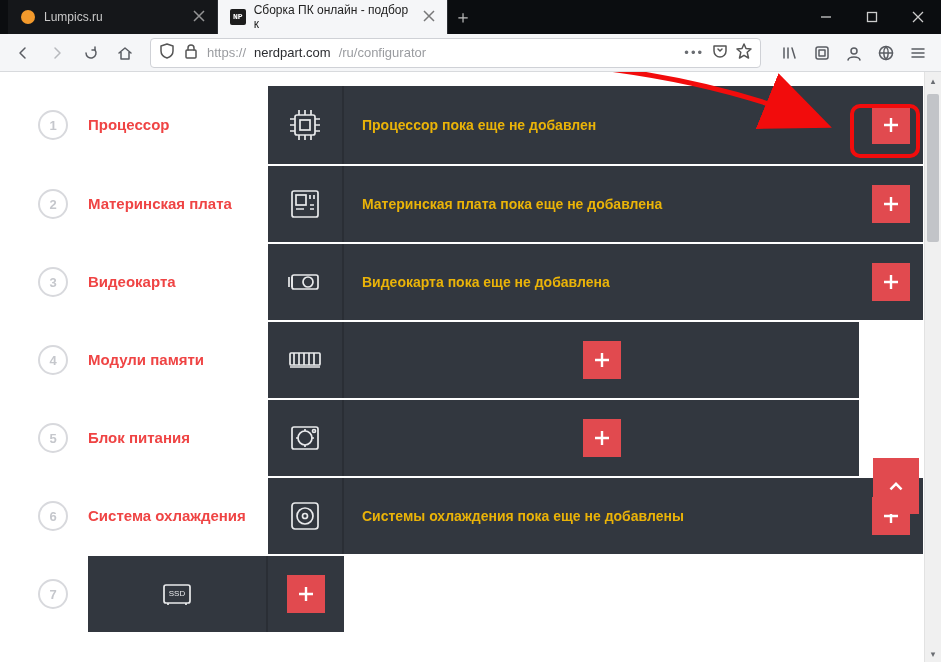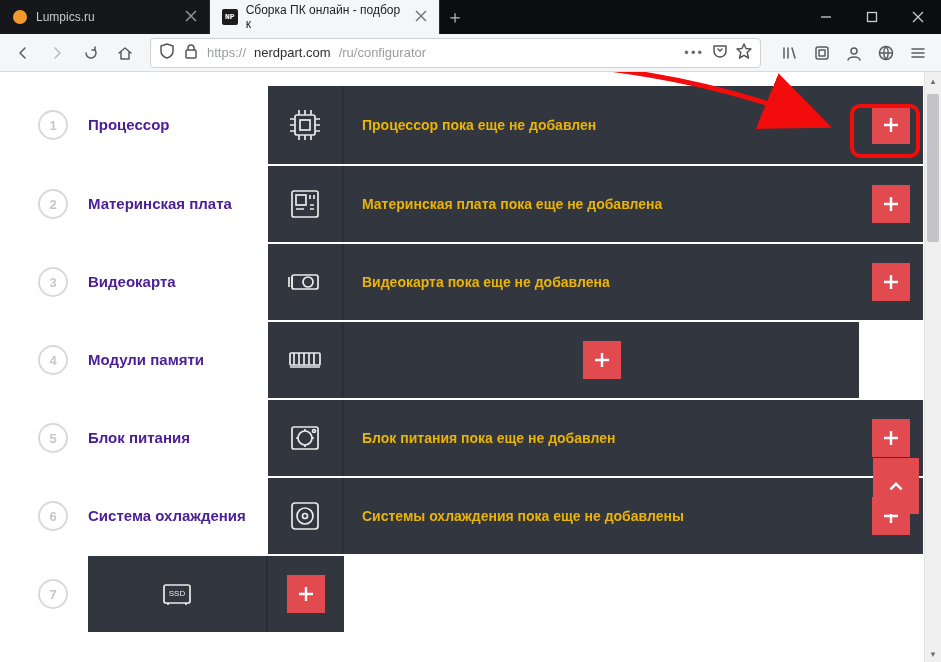--- a/index.html
+++ b/index.html
@@ -11,20 +11,21 @@
     overflow: hidden;
     position: relative;
   }
 
   
   .titlebar {
     height: 34px;
     background: #0b0d10;
     display: flex;
     align-items: stretch;
+    padding-left: 8px;
   }
   .tabs { display: flex; align-items: stretch; flex: 1; }
   .tab {
     display: flex; align-items: center; gap: 8px;
     padding: 0 10px 0 12px;
     font-size: 12px; color: #c9c9c9;
     border-right: 1px solid #2a2d32;
     background: #15171a;
     min-width: 210px; max-width: 230px;
     position: relative;
@@ -108,21 +109,21 @@
   }
   .numcirc {
     width: 30px; height: 30px; border-radius: 50%;
     border: 2px solid #d8d9dd;
     display:flex; align-items:center; justify-content:center;
     font-size: 13px; font-weight: 600; color: #c5c7cc;
   }
   .lblcell {
     background: #fff; height:100%;
     display:flex; align-items:center;
-    font-weight: 700; font-size: 15px; color:#4c1d95;
+    font-weight: 700; font-size: 15px; color:#ef4444;
     line-height:1.18;
     padding-right:8px;
   }
   .icocell {
     background: #32373f; height:100%;
     display:flex; align-items:center; justify-content:center;
     border-right: 2px solid #2a2e35;
   }
   .icocell svg { width: 38px; height: 38px; }
   .msgcell {
@@ -450,21 +451,20 @@
       <div class="row">
     <div class="numcell">
       <div class="numcirc">5</div>
     </div>
     <div class="lblcell">Блок питания</div>
     <div class="icocell">
       <svg viewBox="0 0 38 38">
             <use href="#ic-psu"></use>
           </svg>
     </div>
-    <div class="msgcell">Блок питания пока еще не добавлен</div>
     <div class="addcell">
       <div class="addbtn">
         <svg viewBox="0 0 18 18">
               <use href="#ic-plus"></use>
             </svg>
       </div>
     </div>
       </div>
       <div class="row">
     <div class="numcell">

